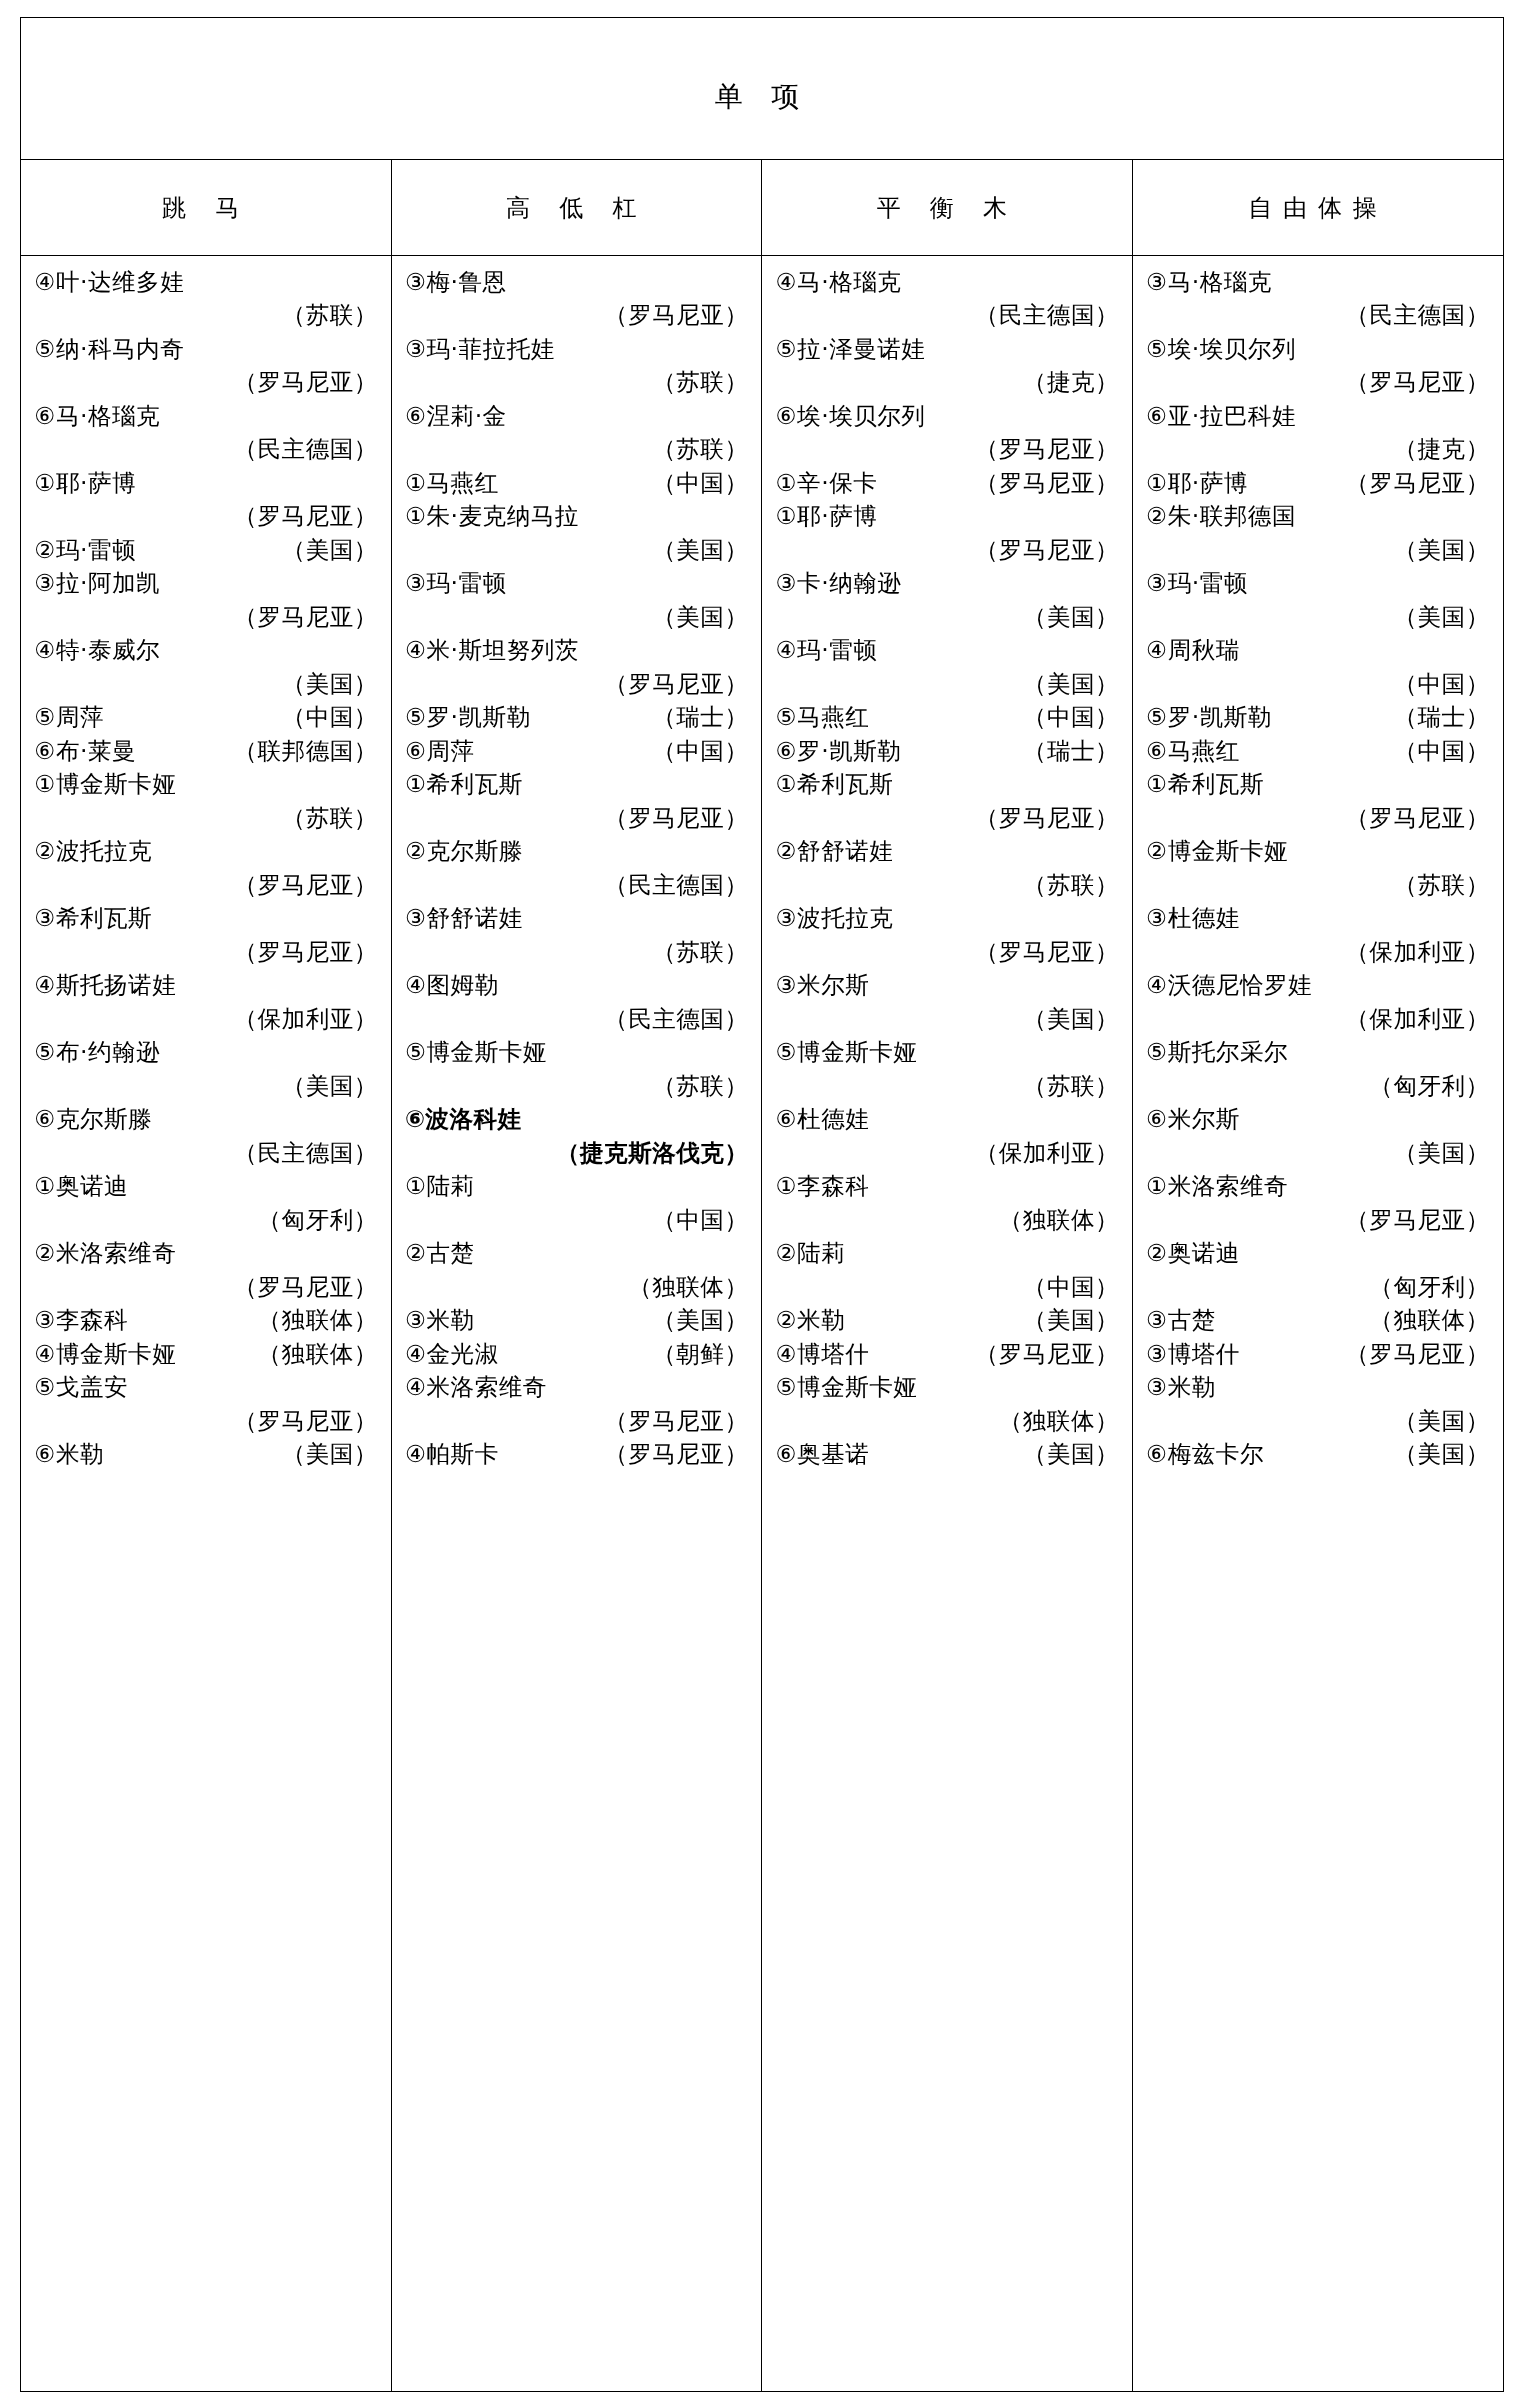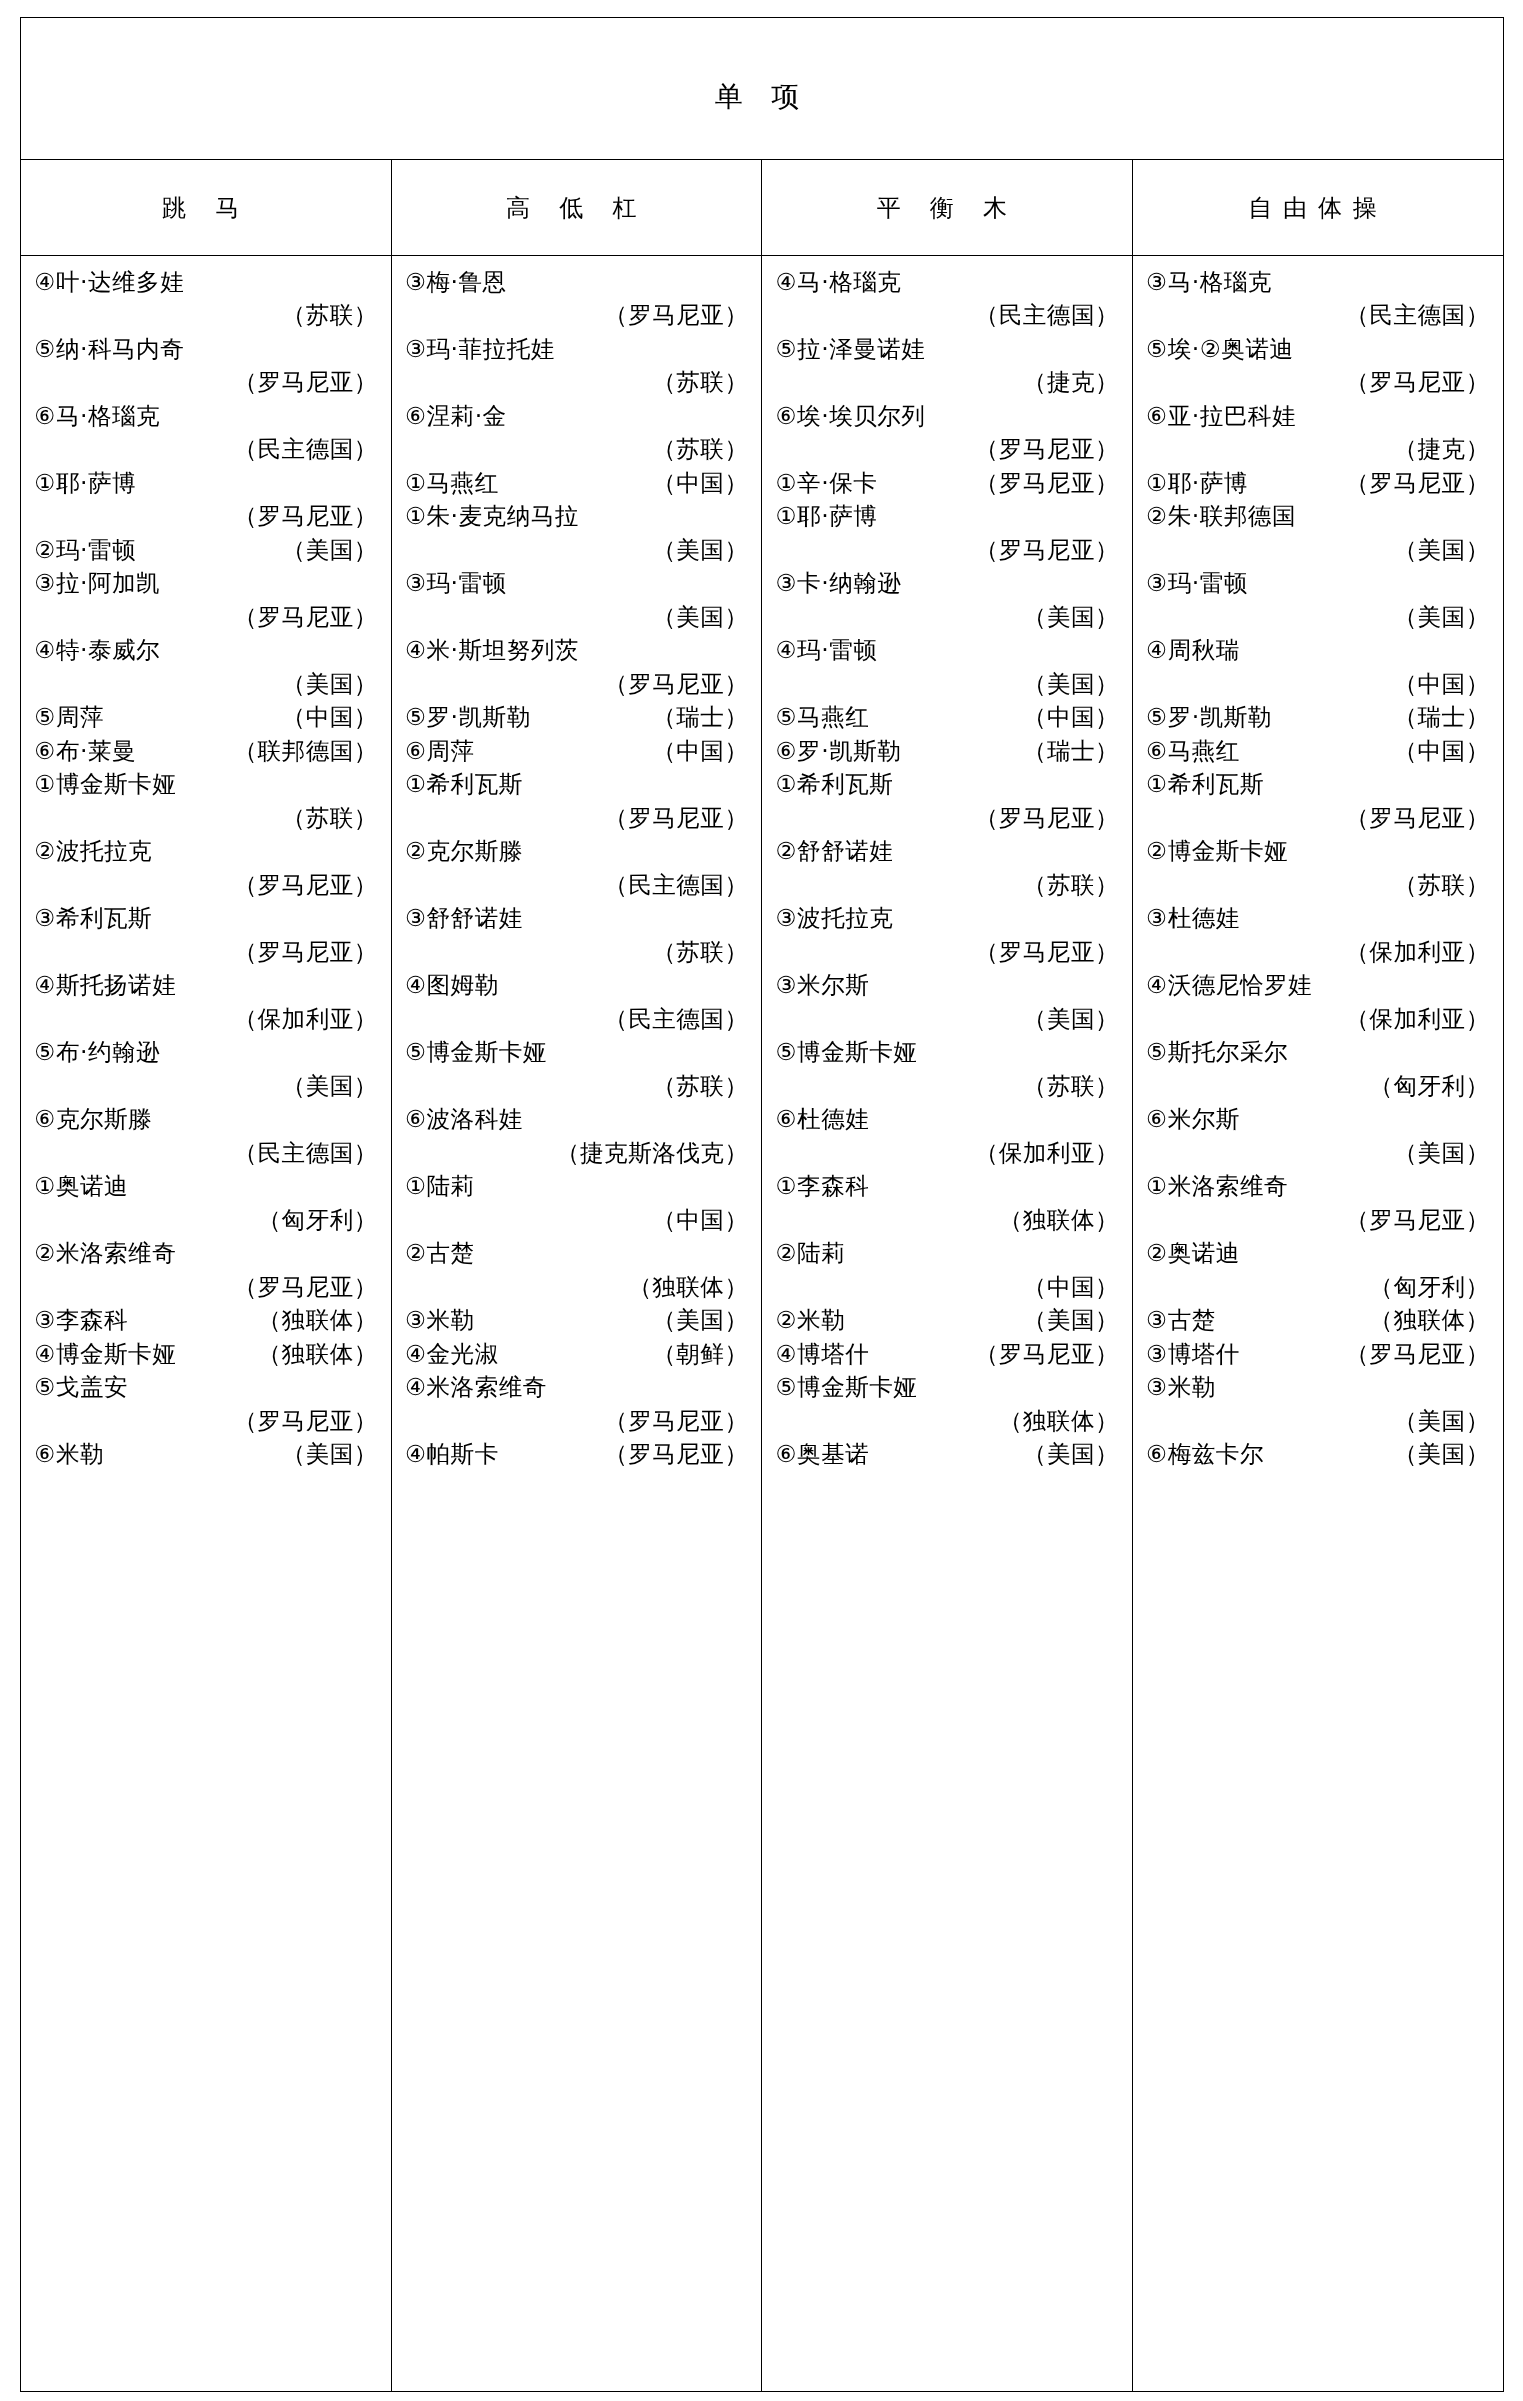--- a/index.html
+++ b/index.html
@@ -66,21 +66,21 @@
   .entry .line.right {
     justify-content: flex-end;
   }
   .nm {
     letter-spacing: 0.02em;
   }
   .ctry {
     letter-spacing: 0.02em;
   }
   .bold .nm, .bold .ctry {
-    font-weight: 400;
+    font-weight: 700;
   }
 </style>
 </head>
 <body>
 
 <div class="page">
   <table class="sheet">
     <tbody>
       <tr>
         <td class="title-cell" colspan="4">单    项</td>
@@ -595,21 +595,21 @@
               <div class="entry">
                 <div class="line">
                   <span class="nm">③马·格瑙克</span>
                 </div>
                 <div class="line right">
                   <span class="ctry">（民主德国）</span>
                 </div>
               </div>
               <div class="entry">
                 <div class="line">
-                  <span class="nm">⑤埃·②奥诺迪</span>
+                  <span class="nm">⑤埃·埃贝尔列</span>
                 </div>
                 <div class="line right">
                   <span class="ctry">（罗马尼亚）</span>
                 </div>
               </div>
               <div class="entry">
                 <div class="line">
                   <span class="nm">⑥亚·拉巴科娃</span>
                 </div>
                 <div class="line right">

